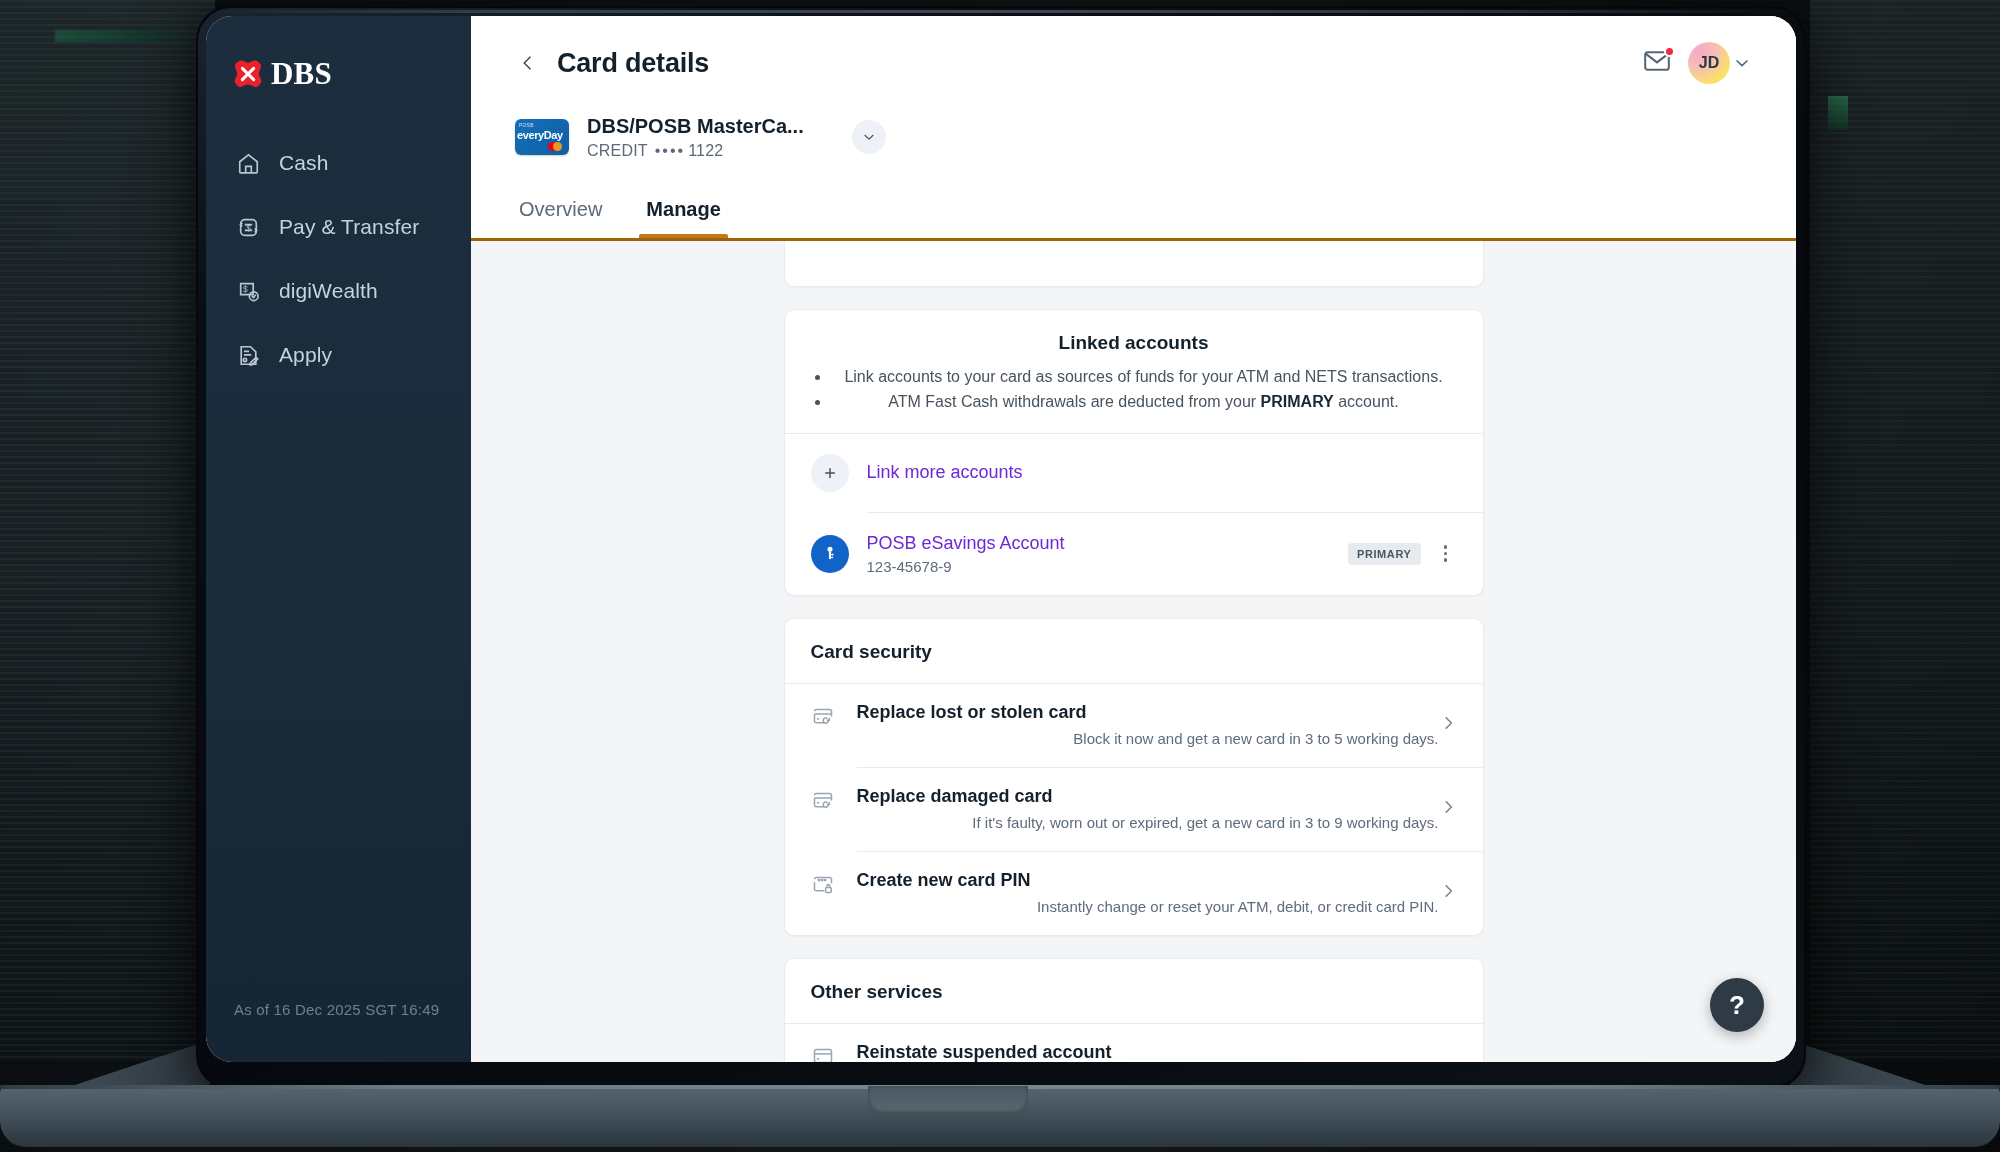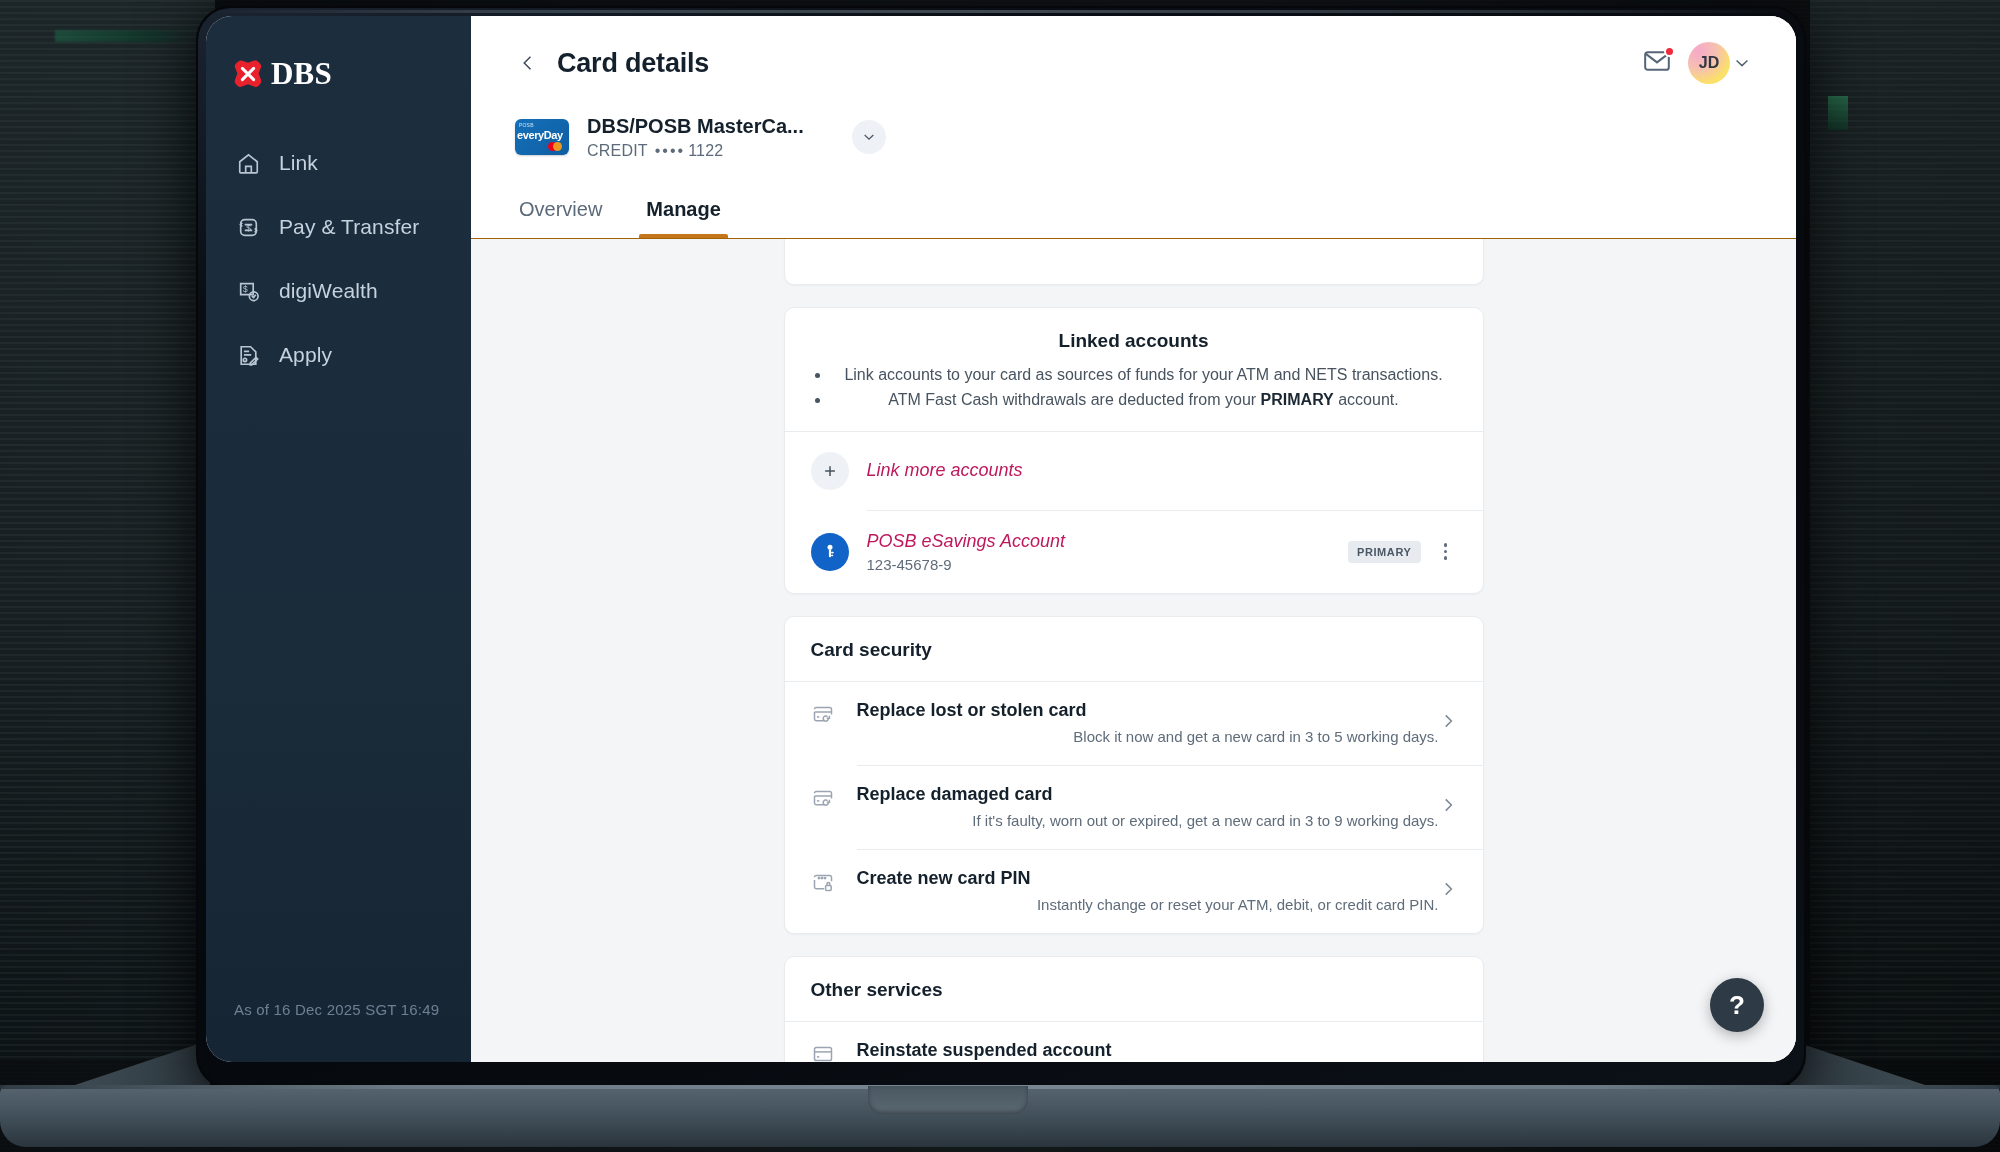--- a/index.html
+++ b/index.html
@@ -220,21 +220,21 @@
   .card-name { font-size: 20px; font-weight:700; color:#14202b; line-height:1.25; }
   .card-sub { font-size:16px; color:#5c6a79; margin-top:3px; letter-spacing:.2px; }
   .card-sub .dots { letter-spacing:2px; margin:0 3px 0 7px; }
   .selector-toggle {
     width: 34px; height:34px; border-radius:50%; background:#eef1f5;
     display:flex; align-items:center; justify-content:center; cursor:pointer;
     margin-left: 48px; flex:0 0 34px;
   }
   .selector-toggle svg { width:16px;height:16px;stroke:#4c5a68;stroke-width:2;fill:none;}
 
-  .tabs { display:flex; gap: 0; background:#fff; padding: 0 44px; border-bottom:1px solid #a16207; }
+  .tabs { display:flex; gap: 0; background:#fff; padding: 0 44px; border-bottom:3px solid #a16207; }
   .tab {
     font-size: 20px; color:#5c6a79; padding: 10px 4px 17px 4px; margin-right: 36px;
     cursor:pointer; position:relative;
   }
   .tab.active { color:#14202b; font-weight:700; }
   .tab.active::after {
     content:""; position:absolute; left:-3px; right:-3px; bottom:0; height:4px;
     background:#c4761b; border-radius:2px 2px 0 0;
   }
 
@@ -270,21 +270,21 @@
     display:flex; align-items:center; justify-content:center; flex:0 0 38px;
     margin-right: 18px;
   }
   .row-icon-circle svg{ width:18px;height:18px;stroke:#44525f;stroke-width:2;fill:none;}
   .row-blue-circle {
     width:38px; height:38px; border-radius:50%; background:#1263c8;
     display:flex; align-items:center; justify-content:center; flex:0 0 38px;
     margin-right: 18px;
   }
   .row-blue-circle svg{ width:20px;height:20px;fill:#fff;}
-  .row-title { font-size: 18px; color:#be185d;font-style:italic; }
+  .row-title { font-size: 18px; color:#6d28d9; }
   .row-sub { font-size: 15px; color:#5f6c7a; margin-top:4px; }
   .row-right { margin-left:auto; display:flex; align-items:center; gap:14px; }
   .badge {
     font-size: 11px; font-weight:700; letter-spacing:.6px;
     background:#e7eaee; color:#4a5765; padding: 5px 9px; border-radius:4px;
   }
   .kebab { width:22px; display:flex; flex-direction:column; align-items:center; gap:3px; cursor:pointer; }
   .kebab i { width:3.5px; height:3.5px; border-radius:50%; background:#5f6c7a; display:block; }
 
   .sec-row { display:flex; align-items:flex-start; padding: 18px 26px; cursor:pointer; }
@@ -336,21 +336,21 @@
       </div>
 
       <nav class="nav">
         <div class="nav-item">
           <span class="ico">
             <svg viewBox="0 0 24 24">
                 <path d="M3.6 10.3 12 3.6l8.4 6.7V20a1 1 0 0 1-1 1H4.6a1 1 0 0 1-1-1z"></path>
                 <path d="M9.3 21v-6.2h5.4V21"></path>
               </svg>
           </span>
-          <span class="nav-label">Link</span>
+          <span class="nav-label">Cash</span>
         </div>
         <div class="nav-item">
           <span class="ico">
             <svg viewBox="0 0 24 24">
                 <rect x="4.5" y="4.5" width="15" height="15" rx="4"></rect>
                 <path d="M8.4 9.2h7.2M8.4 14.8h7.2"></path>
                 <path d="M6 7.4 4.3 9.2 6 11M18 12.9l1.8 1.9-1.8 1.8"></path>
                 <text x="12" y="15" font-size="8" fill="#b9c6d2" stroke="none" text-anchor="middle" font-family="Liberation Sans, sans-serif">$</text>
               </svg>
           </span>

